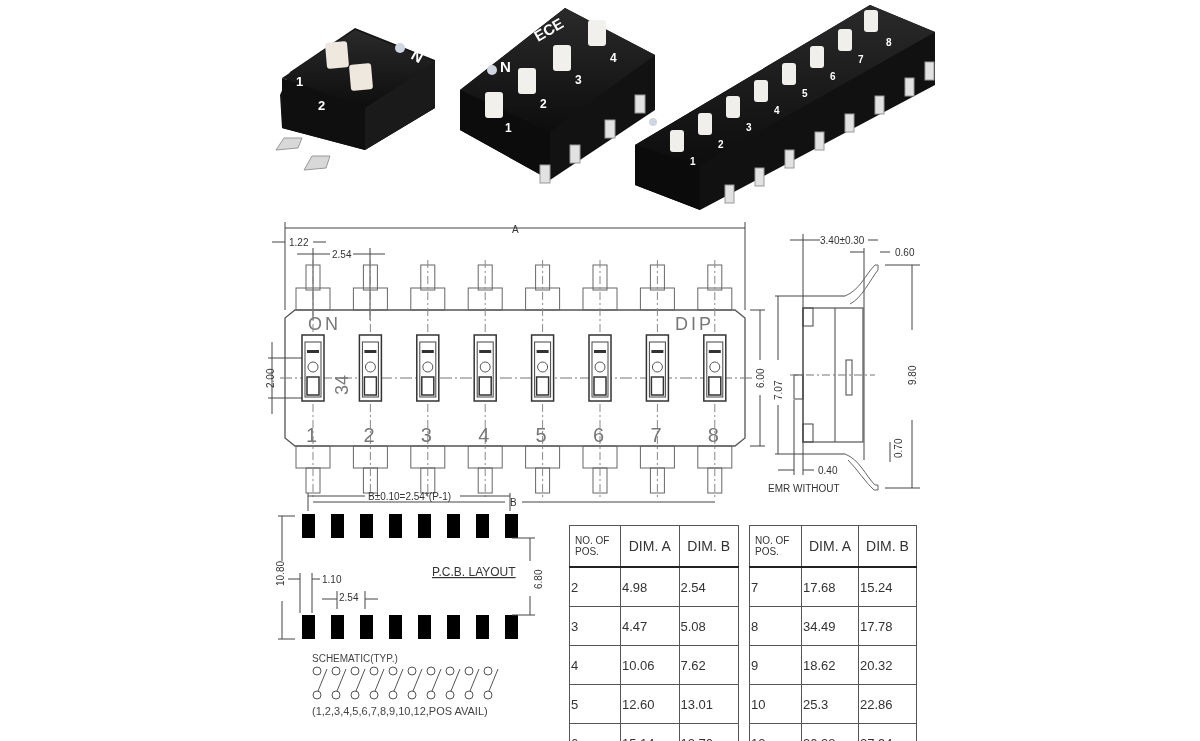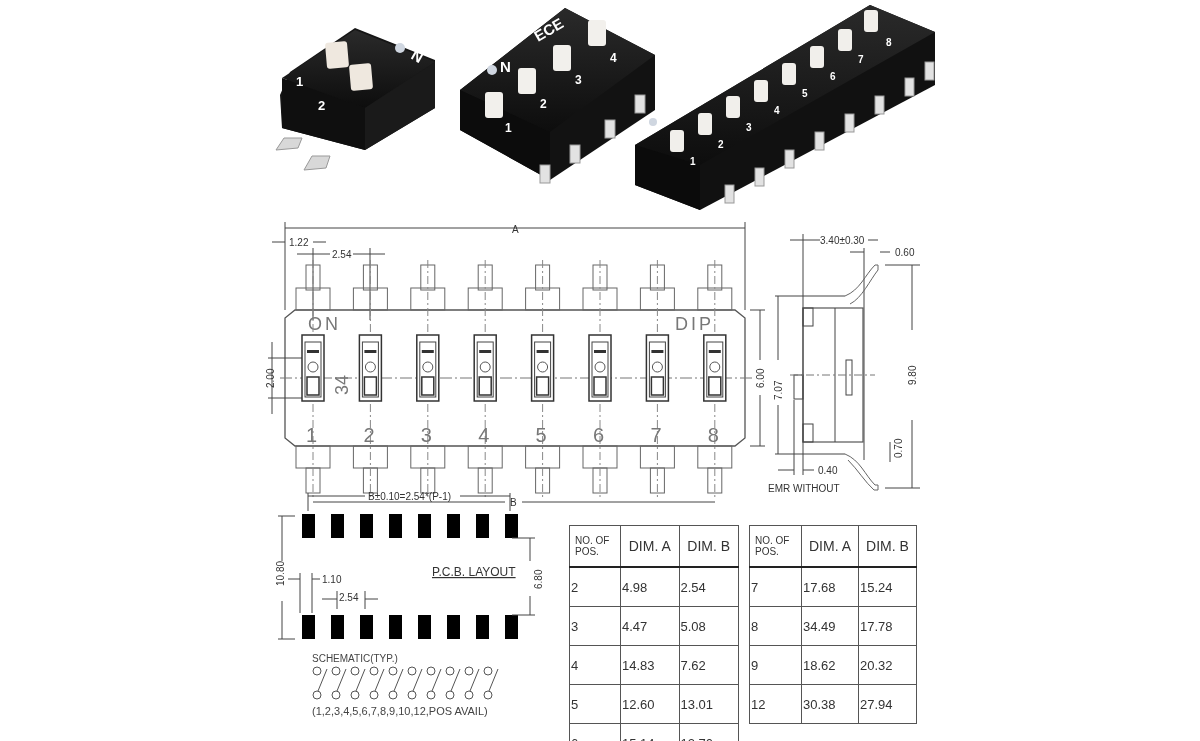--- a/index.html
+++ b/index.html
@@ -403,21 +403,21 @@
         <td>4.98</td>
         <td>2.54</td>
       </tr>
   <tr>
         <td>3</td>
         <td>4.47</td>
         <td>5.08</td>
       </tr>
   <tr>
         <td>4</td>
-        <td>14.83</td>
+        <td>10.06</td>
         <td>7.62</td>
       </tr>
   <tr>
         <td>5</td>
         <td>12.60</td>
         <td>13.01</td>
       </tr>
   <tr>
         <td>6</td>
         <td>15.14</td>
@@ -442,18 +442,23 @@
         <td>8</td>
         <td>34.49</td>
         <td>17.78</td>
       </tr>
   <tr>
         <td>9</td>
         <td>18.62</td>
         <td>20.32</td>
       </tr>
   <tr>
+        <td>10</td>
+        <td>25.3</td>
+        <td>22.86</td>
+      </tr>
+  <tr>
         <td>12</td>
         <td>30.38</td>
         <td>27.94</td>
       </tr>
 </tbody>
   </table>
 
 </body></html>

